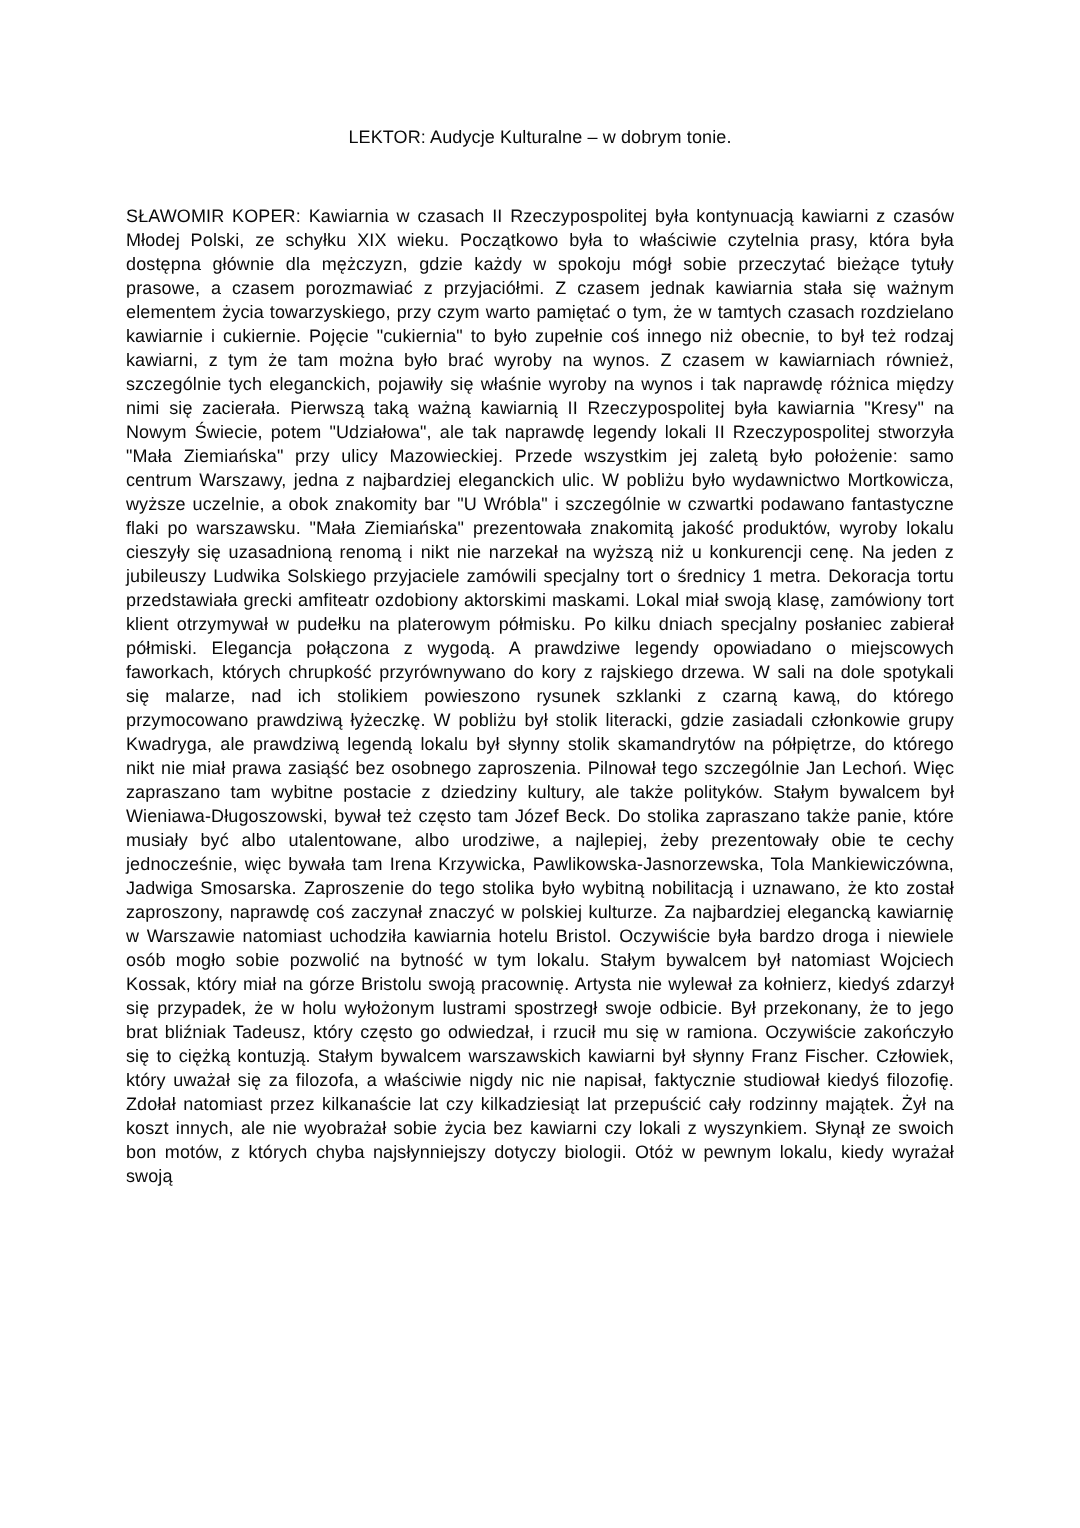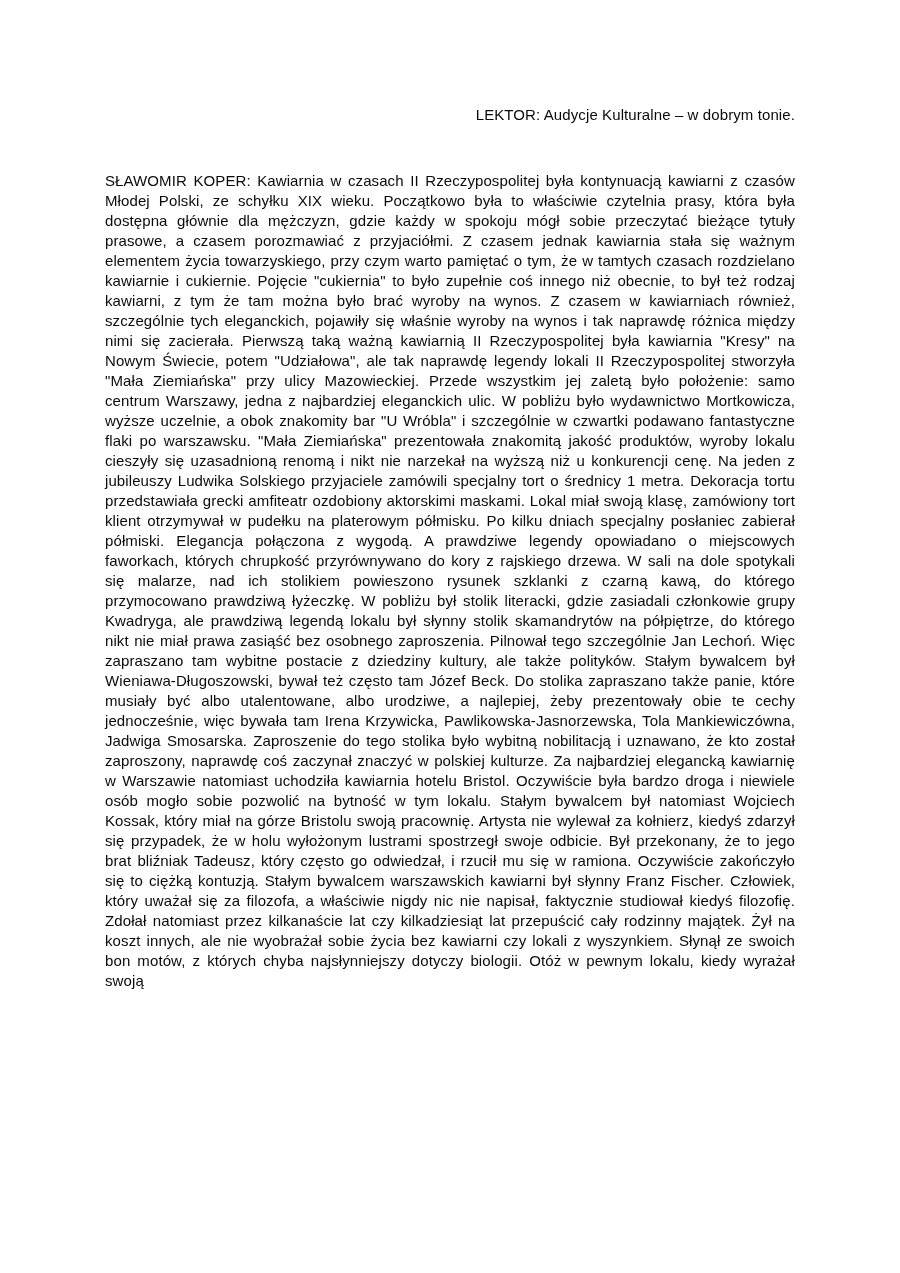--- a/index.html
+++ b/index.html
@@ -17,21 +17,21 @@
     color: #0a0a0a;
   }
   .lektor-line {
     position: absolute;
     top: 102px;
     left: 105px;
     width: 690px;
     margin: 0;
     font-size: 15px;
     line-height: 26px;
-    text-align: right;
+    text-align: center;
     letter-spacing: 0.1px;
   }
   .transcript-paragraph {
     position: absolute;
     top: 171px;
     left: 105px;
     width: 690px;
     margin: 0;
     font-size: 15px;
     line-height: 20px;

